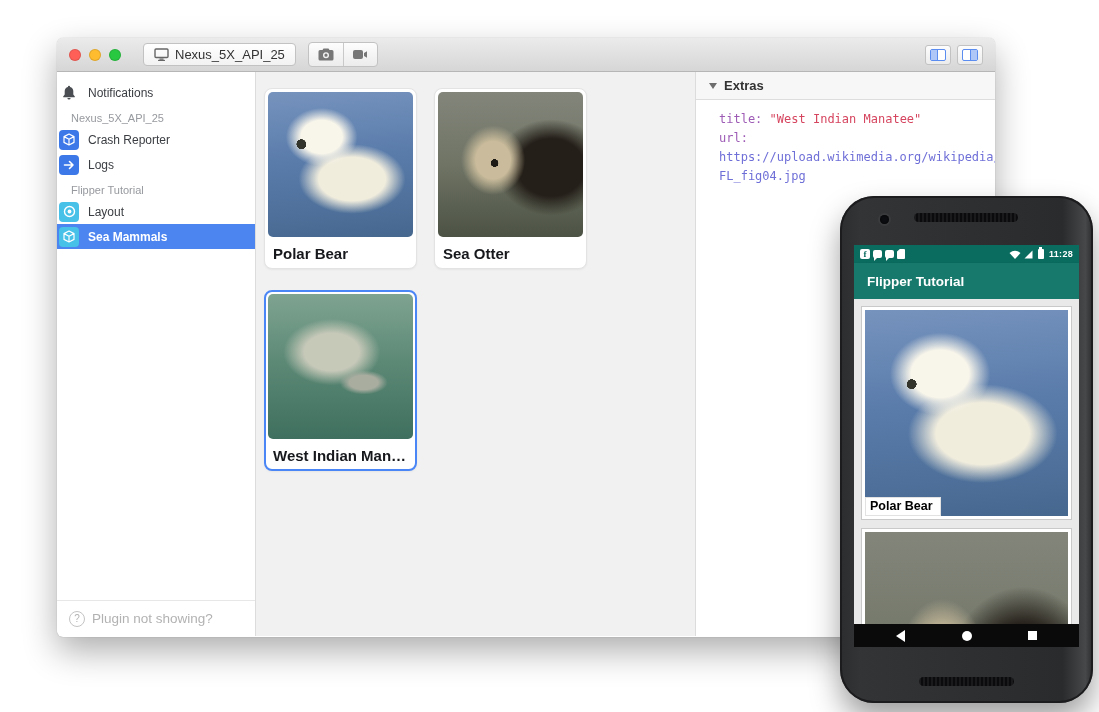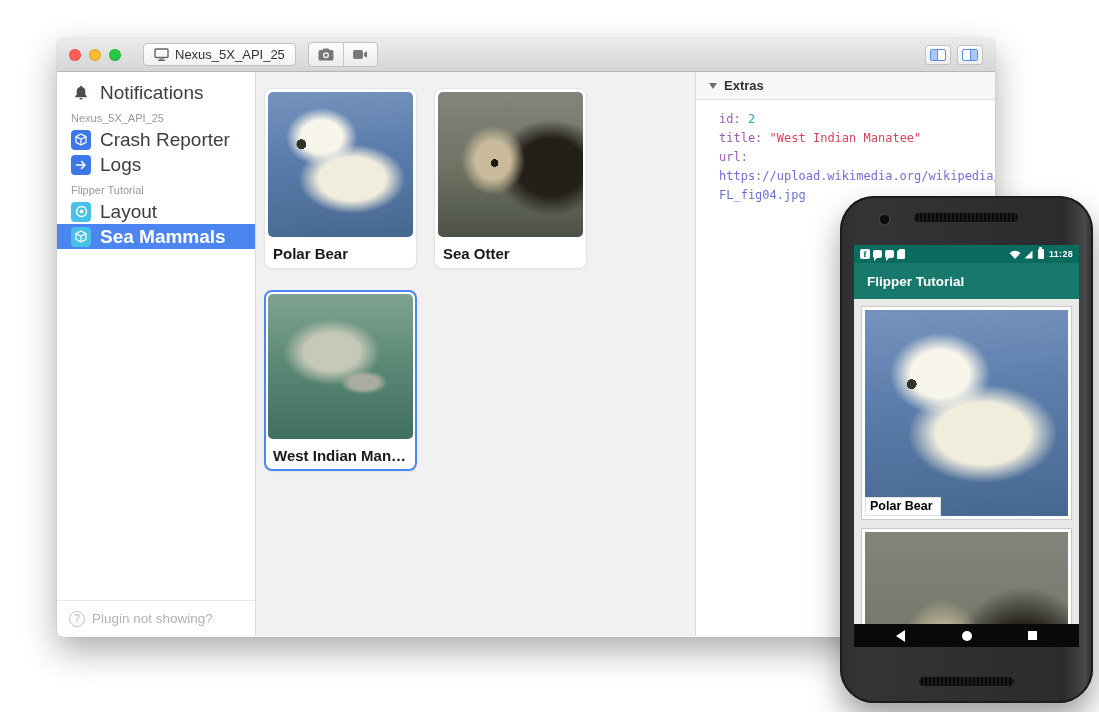--- a/index.html
+++ b/index.html
@@ -31,21 +31,21 @@
   .panel-ic { width:16px; height:12px; border:1.5px solid #5b8cf0; border-radius:2px; position:relative; background:#fff; }
   .panel-ic.left::before  { content:""; position:absolute; left:0; top:0; bottom:0; width:6px; background:#aec7f7; border-right:1.5px solid #5b8cf0; }
   .panel-ic.right::before { content:""; position:absolute; right:0; top:0; bottom:0; width:6px; background:#aec7f7; border-left:1.5px solid #5b8cf0; }
 
   .window-body { display:flex; height:564px; }
 
   
   .sidebar { width:199px; background:#fff; border-right:1px solid #dcdcdc;
              position:relative; padding-top:8px; border-radius:0 0 0 6px; }
   .side-row { height:25px; display:flex; align-items:center; gap:9px;
-              padding-left:14px; font-size:19px; color:#3a3d42; }
+              padding-left:2px; font-size:12px; color:#3a3d42; }
   .side-row.selected { background:#4c84f0; color:#fff; font-weight:700; }
   .side-section { height:22px; display:flex; align-items:flex-end; padding:0 0 3px 14px;
                   font-size:11px; color:#96999e; }
   .plug-ic { width:20px; height:20px; border-radius:4px; display:flex; align-items:center;
              justify-content:center; flex:0 0 20px; }
   .plug-ic.blue { background:#3c78e7; } .plug-ic.cyan { background:#47c1e8; }
   .bell-wrap { width:20px; display:flex; justify-content:center; flex:0 0 20px; }
   .side-footer { position:absolute; left:0; right:0; bottom:0; height:36px;
                  border-top:1px solid #e7e7e7; display:flex; align-items:center; gap:7px;
                  padding-left:12px; color:#b2b2b2; font-size:13.5px; border-radius:0 0 0 6px; }
@@ -273,21 +273,20 @@
 
         </div>
       </div>
 
       <div class="extras">
         <div class="extras-header">
           <span class="tri-down"></span>
           <span>Extras</span>
         </div>
         <div class="extras-code">
-          <div><span class="ck">id:</span> <span class="cn">2</span></div>
           <div><span class="ck">title:</span> <span class="cs">"West Indian Manatee"</span></div>
           <div><span class="ck">url:</span></div>
           <div><span class="cu">https://upload.wikimedia.org/wikipedia/com</span></div>
           <div><span class="cu">FL_fig04.jpg</span></div>
         </div>
       </div>
 
     </div>
   </div>
 

